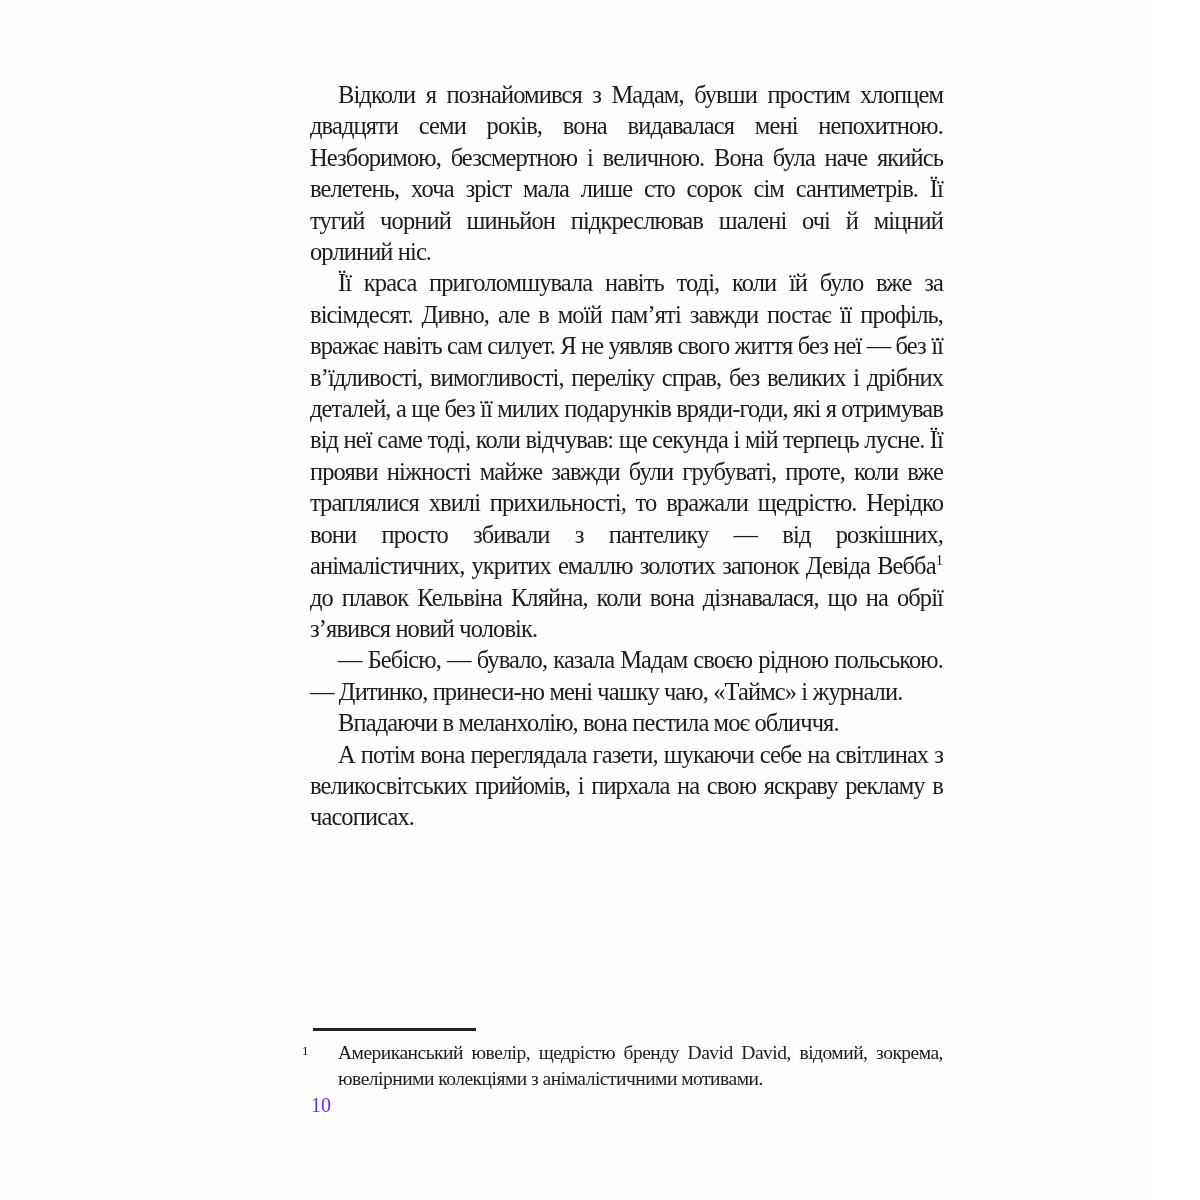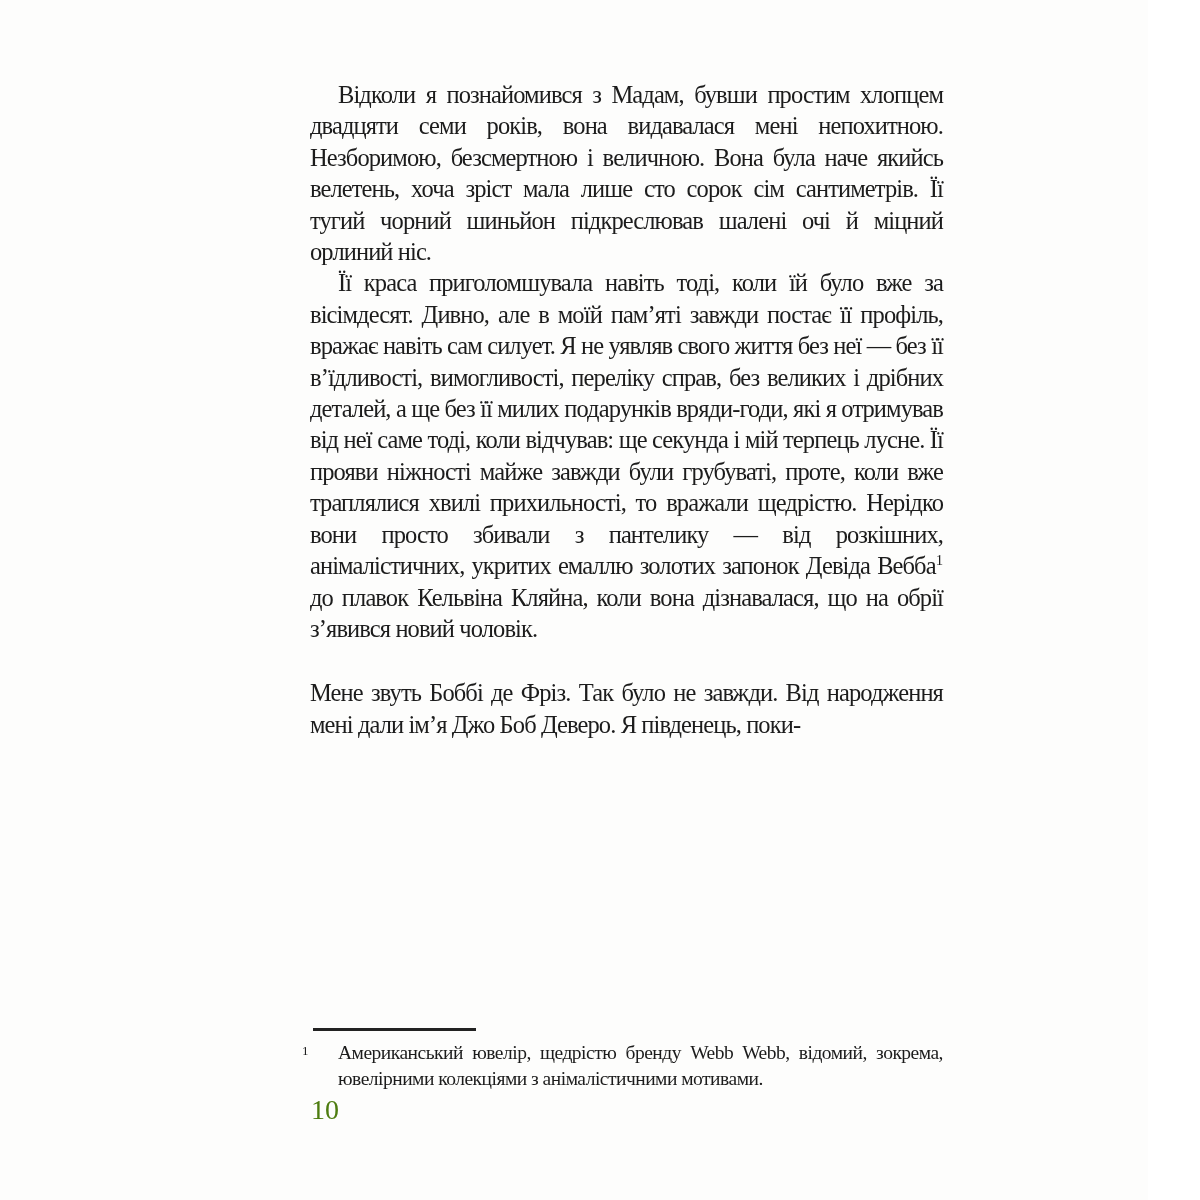--- a/index.html
+++ b/index.html
@@ -56,44 +56,46 @@
   .fn-marker {
     position: absolute;
     left: -8px;
     top: -2px;
     font-size: 13px;
   }
   .page-number {
     position: absolute;
     left: 311px;
     top: 1094px;
-    font-size: 28px;
+    font-size: 20px;
     letter-spacing: 0;
-    color: #4d7c0f;
+    color: #6d28d9;
   }
 </style>
 </head>
 <body>
 
 <div class="page">
 
   <div class="text-block">
 
     <p class="para"><span>Відколи я познайомився з Мадам, бувши простим хлопцем двадцяти семи років, вона видавалася мені непохитною. Незборимою, безсмертною і величною. Вона була наче якийсь велетень, хоча зріст мала лише сто сорок сім сантиметрів. Її тугий чорний шиньйон підкреслював шалені очі й міцний орлиний ніс.</span></p>
 
     <p class="para"><span>Її краса приголомшувала навіть тоді, коли їй було вже за вісімдесят. Дивно, але в моїй пам’яті завжди постає її профіль, вражає навіть сам силует. Я не уявляв свого життя без неї — без її в’їдливості, вимогливості, переліку справ, без великих і дрібних деталей, а ще без її милих подарунків вряди-годи, які я отримував від неї саме тоді, коли відчував: </span><span class="italic">ще секунда і мій терпець лусне.</span><span> Її прояви ніжності майже завжди були грубуваті, проте, коли вже траплялися хвилі прихильності, то вражали щедрістю. Нерідко вони просто збивали з пантелику — від розкішних, анімалістичних, укритих емаллю золотих запонок Девіда Вебба</span><span class="fn-ref">1</span><span> до плавок Кельвіна Кляйна, коли вона дізнавалася, що на обрії з’явився новий чоловік.</span></p>
 
+    <p class="para"><span>— </span><span class="italic">Бебісю</span><span>, — бувало, казала Мадам своєю рідною польською. — Дитинко, принеси-но мені чашку чаю, «Таймс» і журнали.</span></p>
+
+    <p class="para"><span>Впадаючи в меланхолію, вона пестила моє обличчя.</span></p>
 
 
+    <p class="para"><span>А потім вона переглядала газети, шукаючи себе на світлинах з великосвітських прийомів, і пирхала на свою яскраву рекламу в часописах.</span></p>
 
-
-    <p class="para no-indent section-start"><span>Мене звуть Боббі де Фріз. Так було не завжди. Від народження мені дали ім’я Джо Боб Деверо. Я південець, поки-</span></p>
 
   </div>
 
   <div class="footnote-area">
     <div class="footnote-rule"></div>
-    <div class="footnote"><span class="fn-marker">1</span><span>Американський ювелір, щедрістю бренду </span><span class="italic">Webb Webb</span><span>, відомий, зокрема, ювелірними колекціями з анімалістичними мотивами.</span></div>
+    <div class="footnote"><span class="fn-marker">1</span><span>Американський ювелір, щедрістю бренду </span><span class="italic">David David</span><span>, відомий, зокрема, ювелірними колекціями з анімалістичними мотивами.</span></div>
   </div>
 
   <div class="page-number">10</div>
 
 </div>
 
 </body></html>

